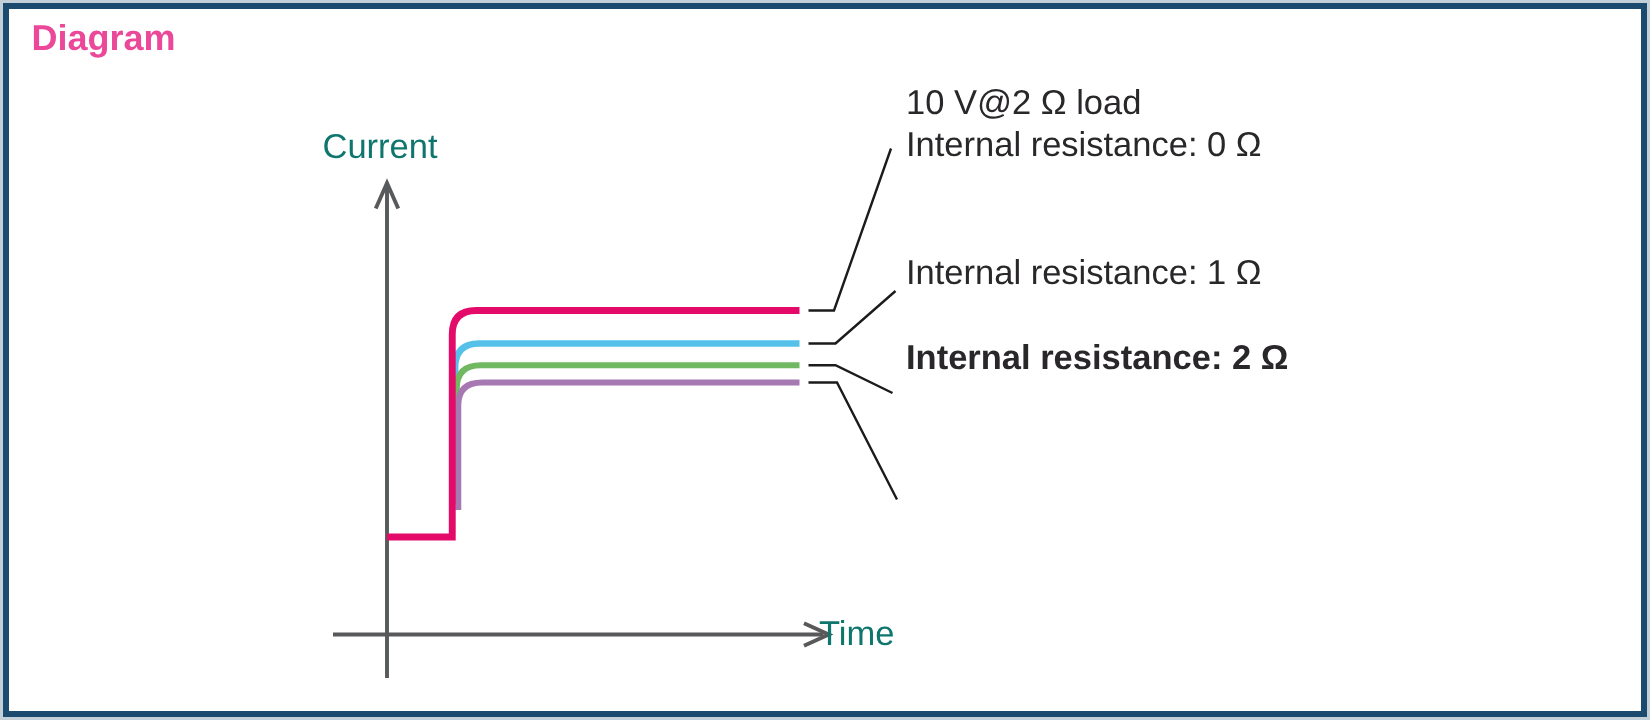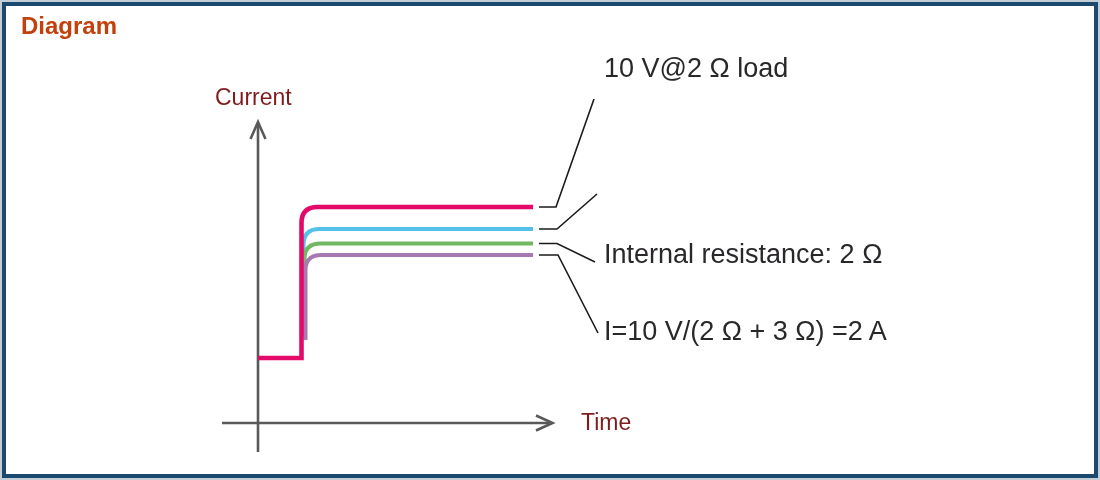--- a/index.html
+++ b/index.html
@@ -5,35 +5,35 @@
   html,body{margin:0;padding:0;}
   body{
     width:1100px;height:480px;position:relative;overflow:hidden;
     background:#ffffff;
     font-family:"Liberation Sans", sans-serif;
   }
   .outer-edge{position:absolute;inset:0;background:#c3ced7;}
   .frame{position:absolute;inset:2px;background:#ffffff;border:4px solid #1b4a6e;box-sizing:border-box;}
   .panel-title{
     position:absolute;left:21px;top:12px;
-    font-size:24px;font-weight:bold;color:#c2410c;letter-spacing:0;
+    font-size:24px;font-weight:bold;color:#ec4899;letter-spacing:0;
   }
   .axis-label{
-    position:absolute;font-size:23px;color:#7f1d1d;
+    position:absolute;font-size:23px;color:#0f766e;
   }
   .label-current{left:215px;top:84px;}
-  .label-time{left:581px;top:409px;}
+  .label-time{left:546px;top:409px;}
   .plot-svg{position:absolute;left:0;top:0;}
   .annotation{
     position:absolute;left:604px;
-    font-size:27px;line-height:28px;color:#29272a;white-space:nowrap;
+    font-size:23px;line-height:28px;color:#29272a;white-space:nowrap;
   }
   .ann-1{top:54px;}
   .ann-2{top:167px;}
-  .ann-3{top:240px;}
+  .ann-3{top:224px;font-weight:bold;}
   .ann-4{top:317px;}
   .leader{stroke:#1b1b1b;stroke-width:1.6;fill:none;}
   .axis{stroke-width:2.6;fill:none;}
   .curve{fill:none;stroke-linecap:butt;}
 </style>
 </head>
 <body>
 
 <div class="outer-edge"></div>
 <div class="frame"></div>
@@ -62,24 +62,25 @@
     <path class="leader" d="M 539 243.5 L 557 243.5 L 595 262"></path>
     <path class="leader" d="M 539 255 L 558 255 L 598 333"></path>
   </g>
 </svg>
 
 <div class="axis-label label-current">Current</div>
 <div class="axis-label label-time">Time</div>
 
 <div class="annotation ann-1">
   <div>10 V@2 Ω load</div>
+  <div>Internal resistance: 0 Ω</div>
 </div>
 
 <div class="annotation ann-2">
+  <div>Internal resistance: 1 Ω</div>
 </div>
 
 <div class="annotation ann-3">
   <div>Internal resistance: 2 Ω</div>
 </div>
 
 <div class="annotation ann-4">
-  <div>I=10 V/(2 Ω + 3 Ω) =2 A</div>
 </div>
 
 </body></html>

